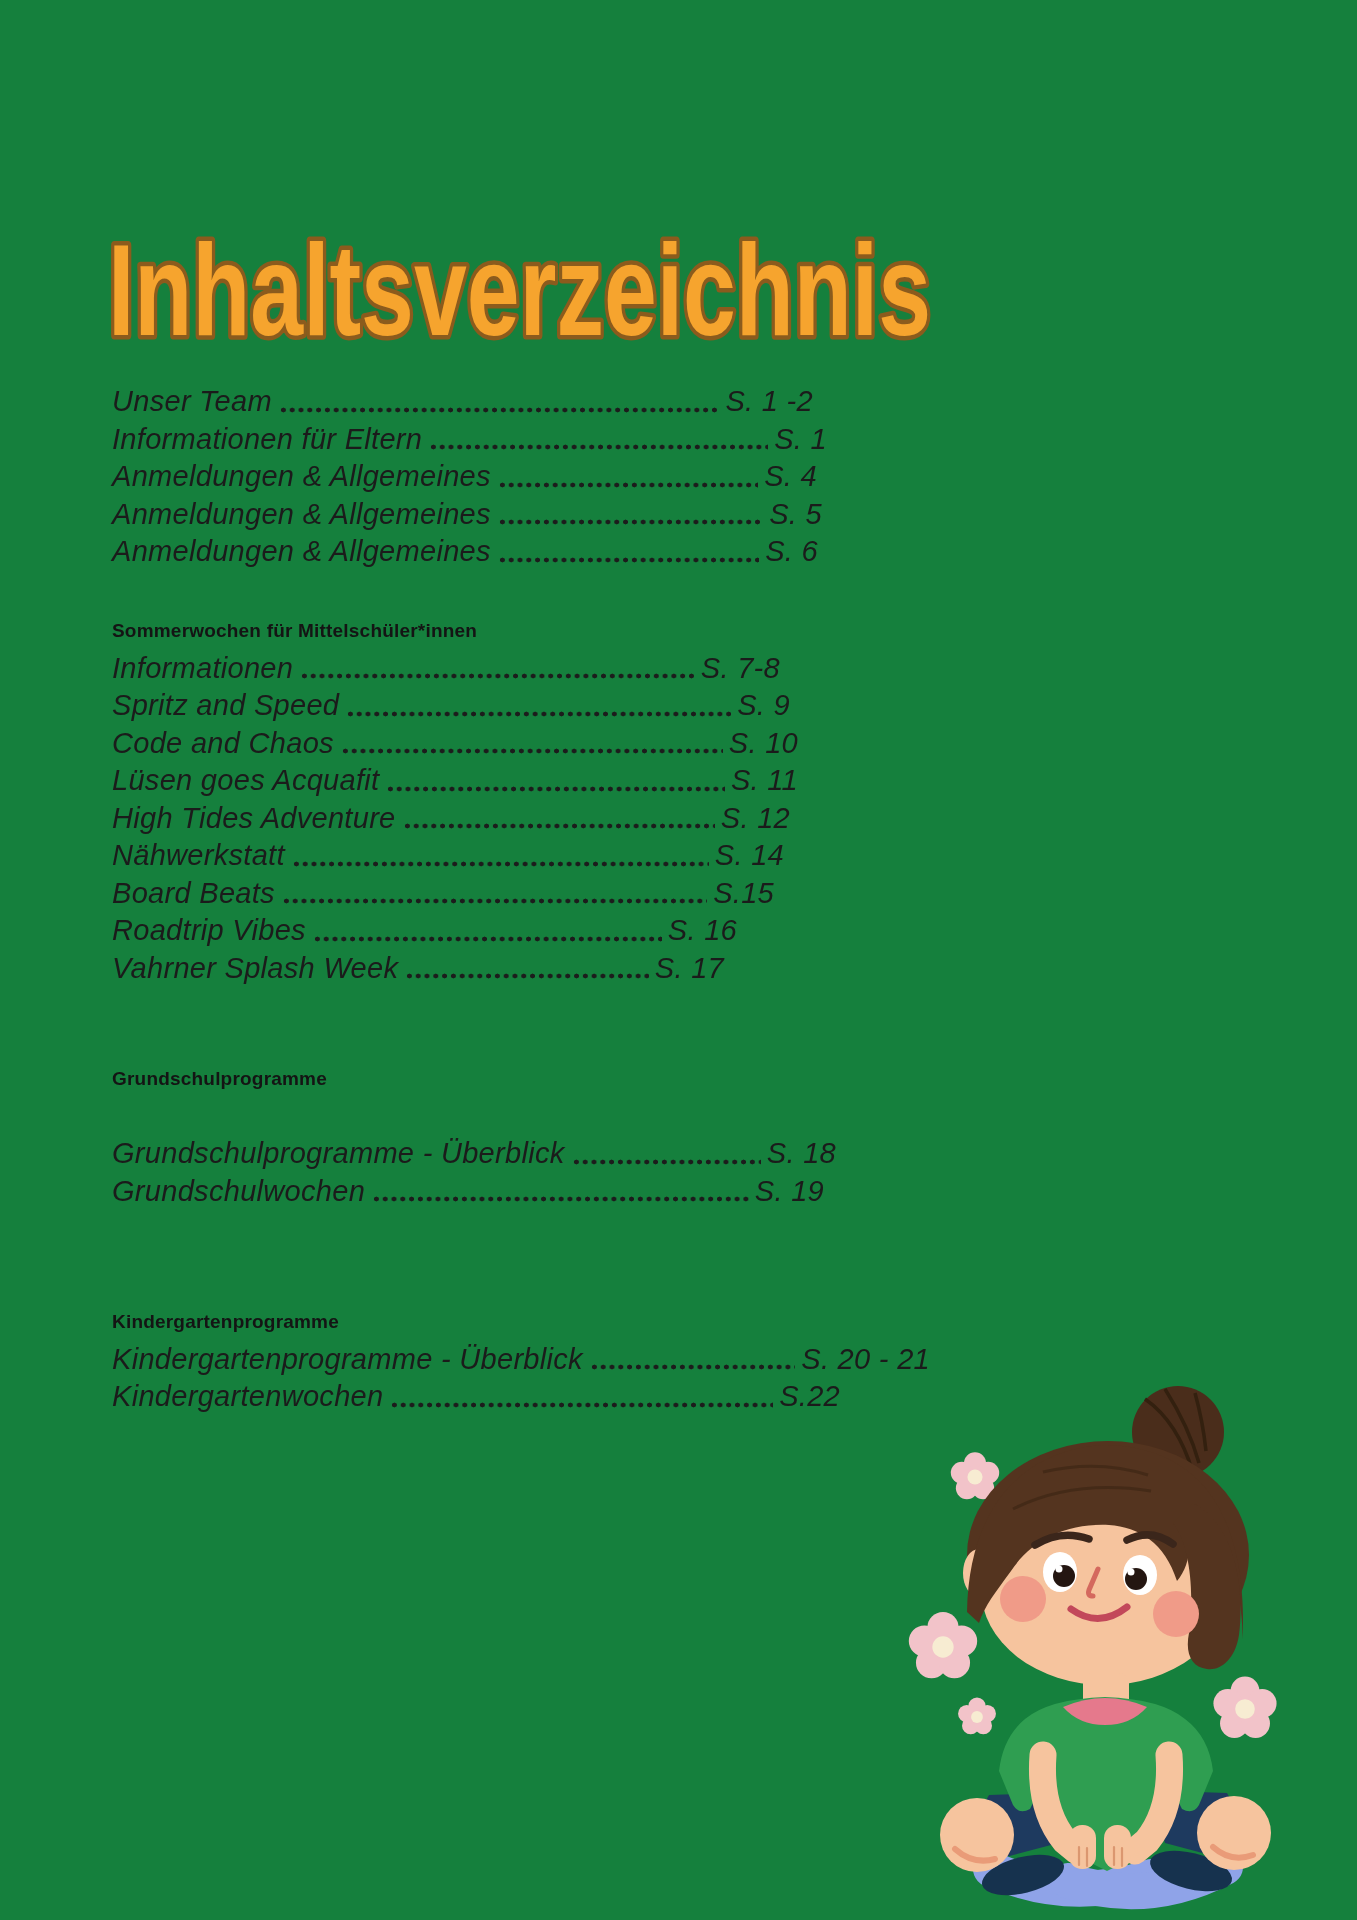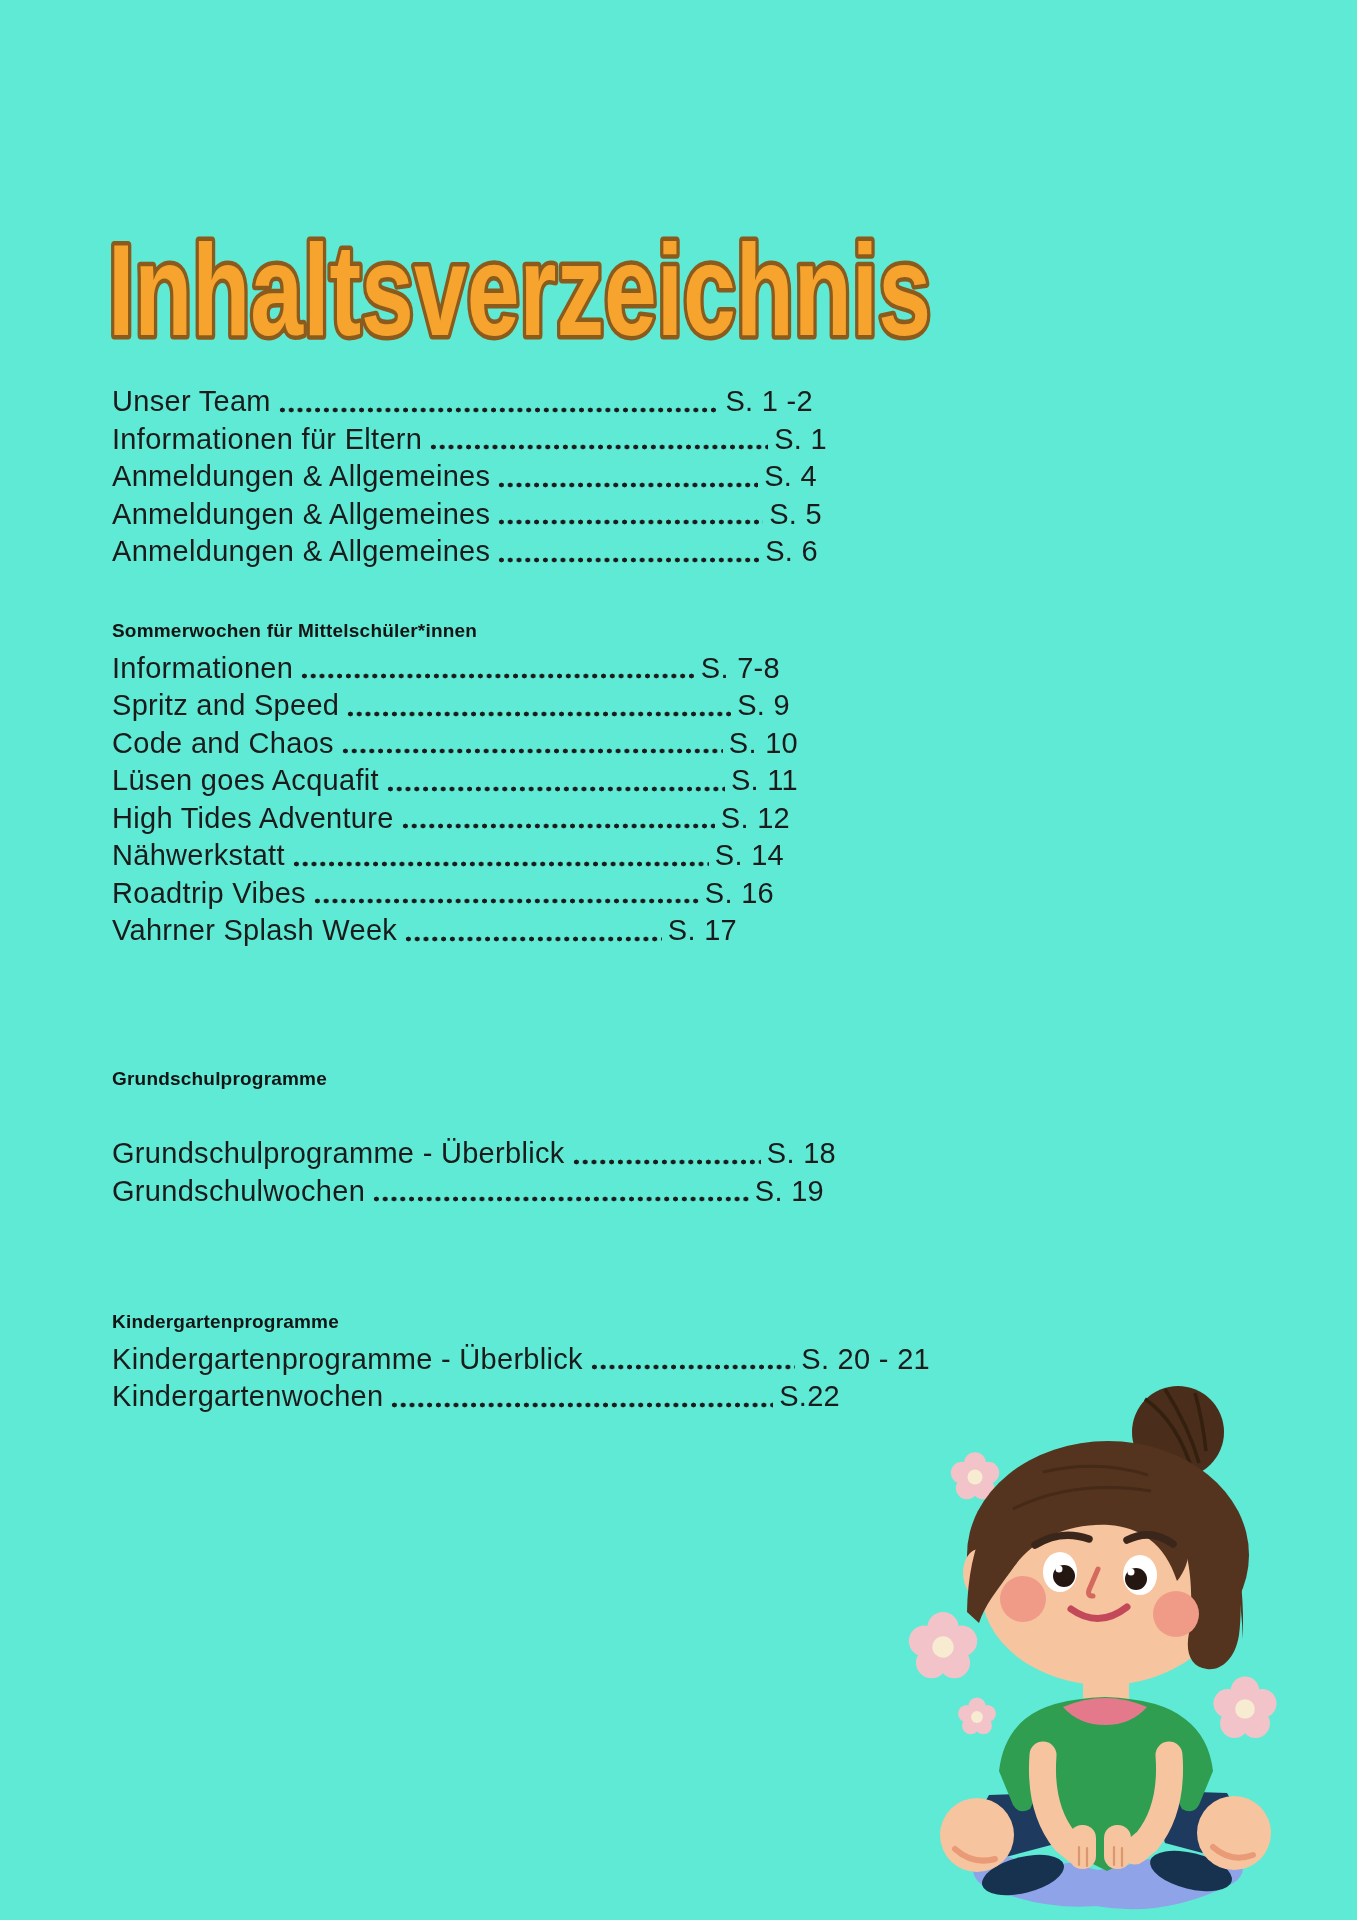--- a/index.html
+++ b/index.html
@@ -1,19 +1,19 @@
 <!DOCTYPE html>
 <html><head>
 <meta charset="utf-8">
 <style>
   html,body{margin:0;padding:0;background:#ffffff;}
   .page{
     position:relative;
     width:1357px;height:1920px;
-    background:#5eead4;
+    background:#15803d;
     overflow:hidden;
     font-family:"Liberation Sans", sans-serif;
     color:#1b1b1b;
   }
   .title-svg{position:absolute;left:104px;top:235px;width:884px;height:138px;overflow:visible;}
   .title-svg text{
     font-family:"Liberation Sans", sans-serif;
     font-weight:bold;
     font-size:130px;
     fill:#F6A42E;
@@ -31,20 +31,21 @@
     height:37.5px;line-height:37.5px;
     font-size:19px;font-weight:bold;color:#141414;letter-spacing:0.2px;
     white-space:nowrap;
   }
   .gap{height:37.5px;}
   .toc-row{
     display:flex;align-items:flex-end;
     height:37.5px;line-height:37.5px;
     font-size:29px;letter-spacing:0.3px;
     width:700px;
+    font-style:italic;
   }
   .lbl{white-space:nowrap;}
   .leader{
     flex:1;height:10px;margin:0 6px 6px 7px;
     background-image:radial-gradient(circle, #1c1c1c 2.2px, transparent 2.7px);
     background-size:8.8px 10px;
     background-repeat:repeat-x;
     background-position:left bottom;
   }
   .pg{white-space:nowrap;}
@@ -133,20 +134,25 @@
       <span class="lbl">High Tides Adventure</span>
       <span class="leader"></span>
       <span class="pg">S. 12</span>
     </div>
     <div class="toc-row">
       <span class="lbl">Nähwerkstatt</span>
       <span class="leader"></span>
       <span class="pg">S. 14</span>
     </div>
     <div class="toc-row">
+      <span class="lbl">Board Beats</span>
+      <span class="leader"></span>
+      <span class="pg">S.15</span>
+    </div>
+    <div class="toc-row">
       <span class="lbl">Roadtrip Vibes</span>
       <span class="leader"></span>
       <span class="pg">S. 16</span>
     </div>
     <div class="toc-row">
       <span class="lbl">Vahrner Splash Week</span>
       <span class="leader"></span>
       <span class="pg">S. 17</span>
     </div>
   </div>

